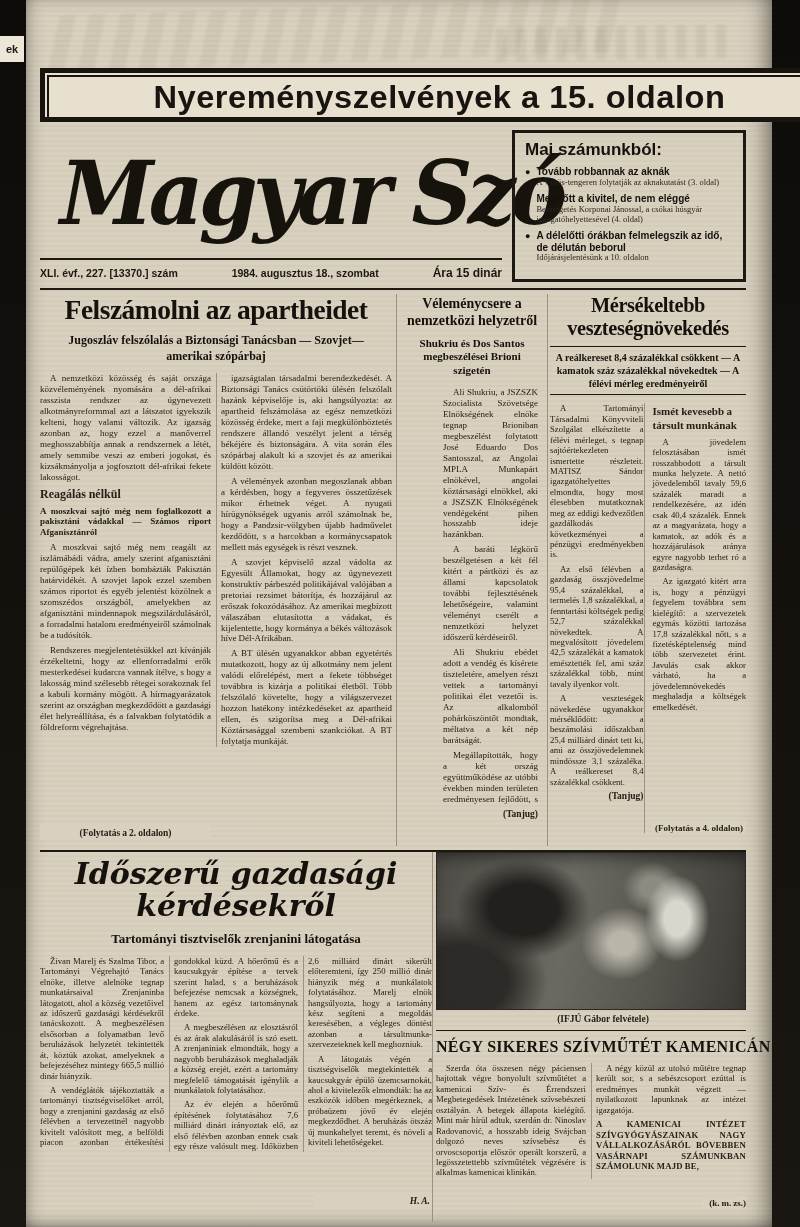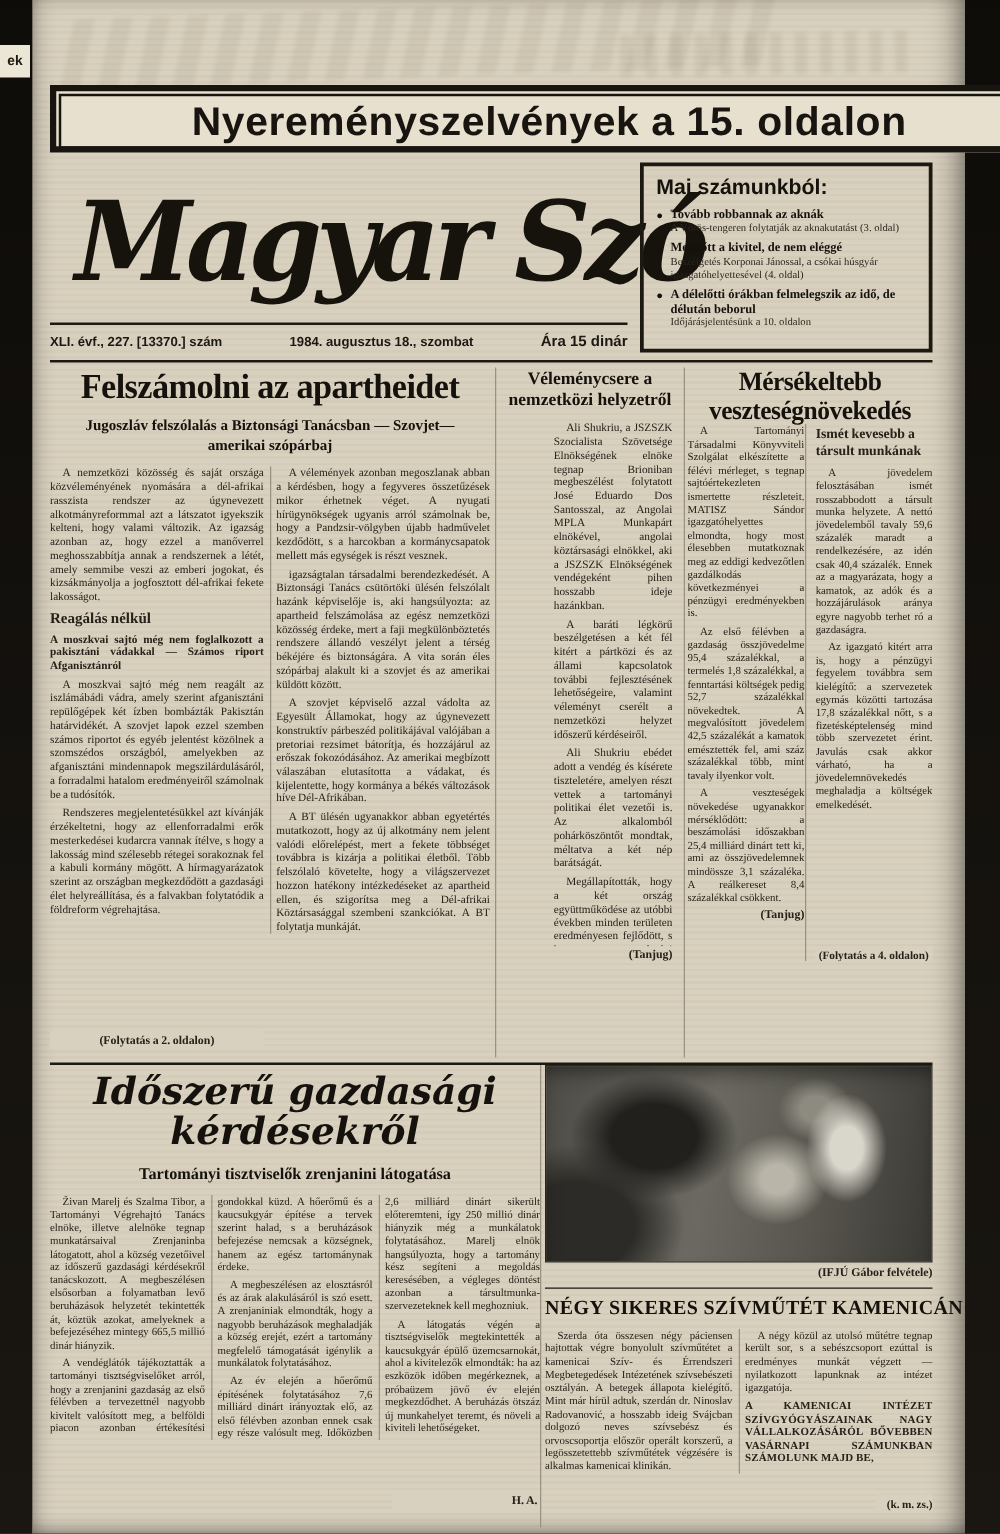--- a/index.html
+++ b/index.html
@@ -49,21 +49,21 @@
               font-size:10.5px; font-family:"Liberation Sans", sans-serif; color:#1c1812; }
   .dateline .b { font-weight:bold; }
   .dateline .price { font-weight:bold; font-size:12px; }
 
   
   .today { position:absolute; left:486px; top:130px; width:234px; height:152px;
            border:3px solid #1c1812; box-sizing:border-box; padding:7px 10px 4px; }
   .today-title { font-family:"Liberation Sans", sans-serif; font-weight:bold; font-size:17px; color:#15110c; margin-bottom:6px; }
   .t-item { display:flex; gap:6px; margin-bottom:6px; }
   .t-bullet { font-size:9px; line-height:12px; color:#15110c; }
-  .t-head { display:block; font-family:Liberation Serif, serif; font-weight:bold; font-size:10px; line-height:1.15; color:#15110c; }
+  .t-head { display:block; font-family:Liberation Sans, sans-serif; font-weight:bold; font-size:10px; line-height:1.15; color:#15110c; }
   .t-detail { display:block; font-size:8.5px; line-height:1.15; color:#2a251d; }
 
   .main-rule { position:absolute; left:14px; top:288px; width:706px; border-top:2.5px solid #1c1812; }
   .bottom-rule { position:absolute; left:14px; top:850px; width:706px; border-top:2px solid #1c1812; }
 
   
   .bodytext p { margin:0 0 4px; text-indent:10px; }
   .bodytext { text-align:justify; word-spacing:-.3px; }
   .crosshead { text-align:left; font-weight:bold; font-size:12px; margin:8px 0 4px; text-indent:0 !important; }
   .leadbold { font-weight:bold; text-indent:0 !important; }
@@ -102,35 +102,35 @@
   .balance .cont { position:absolute; bottom:0; right:0; width:94px; background:#d9d1bf; padding-top:2px; font-size:9px; }
 
   
   .economy { position:absolute; left:14px; top:858px; width:392px; }
   .economy h2 { margin:0 auto; width:340px; font-family:"DejaVu Serif", serif; font-style:italic;
                 font-weight:bold; font-size:30px; line-height:1.08; text-align:center; color:#15110c; }
   .economy .subtitle { font-size:13px; font-weight:bold; text-align:center; margin:8px 0 9px; color:#15110c; }
   .economy .cols { position:relative; column-count:3; column-gap:10px; column-rule:1px solid #9a9180;
                    height:252px; overflow:hidden; font-size:8.7px; line-height:1.2; }
   .economy .byline { position:absolute; bottom:0; right:0; width:110px; text-align:right;
-                     font-weight:bold; font-size:9.5px; background:#d9d1bf; padding:2px 2px 0 6px; }
+                     font-weight:bold; font-size:9.5px; background:#d9d1bf; padding:2px 2px 0 6px;font-style:italic; }
 
   
   .rightlow { position:absolute; left:406px; top:852px; width:314px; height:370px; border-left:1px solid #9a9180; padding-left:3px; box-sizing:border-box; }
   .photo { width:310px; height:158px; border:1px solid #2a2722; box-sizing:border-box;
     background:
       radial-gradient(46px 62px at 78% 42%, #d9d6cc 0 28%, rgba(217,214,204,0) 70%),
       radial-gradient(58px 52px at 60% 58%, #b9b5a9 0 22%, rgba(185,181,169,0) 70%),
       radial-gradient(40px 34px at 70% 22%, #8d8a80 0 30%, rgba(141,138,128,0) 75%),
       radial-gradient(86px 64px at 28% 36%, #21201d 0 40%, rgba(33,32,29,0) 78%),
       radial-gradient(110px 84px at 8% 82%, #2d2b27 0 42%, rgba(45,43,39,0) 78%),
       linear-gradient(100deg, #4e4c46 0%, #6b6961 42%, #57554e 70%, #3b3934 100%);
     box-shadow: inset 0 10px 18px -8px rgba(0,0,0,.6);
   }
-  .caption { width:310px; text-align:right; font-size:9.5px; font-weight:bold; margin:4px 0 6px; }
+  .caption { width:310px; text-align:center; font-size:9.5px; font-weight:bold; margin:4px 12px 6px; }
   .heart h2 { margin:0; border-top:1.5px solid #1c1812; padding-top:7px;
               font-size:16px; font-weight:bold; text-align:center; color:#15110c; letter-spacing:.3px; white-space:nowrap; }
   .heart .cols { position:relative; margin-top:7px; column-count:2; column-gap:10px;
                  column-rule:1px solid #9a9180; height:146px; overflow:hidden;
                  font-size:8.7px; line-height:1.2; }
   .heart .emph { font-weight:bold; text-indent:0 !important; letter-spacing:.2px; }
   .heart .byline { position:absolute; bottom:0; right:0; background:#d9d1bf; font-weight:bold;
                    font-size:9px; padding:2px 0 0 8px; }
 </style>
 </head>
@@ -185,41 +185,43 @@
 
     <div class="apartheid">
       <h1>Felszámolni az apartheidet</h1>
       <div class="subtitle">Jugoszláv felszólalás a Biztonsági Tanácsban — Szovjet—amerikai szópárbaj</div>
       <div class="cols bodytext">
         <p>A nemzetközi közösség és saját országa közvéleményének nyomására a dél-afrikai rasszista rendszer az úgynevezett alkotmányreformmal azt a látszatot igyekszik kelteni, hogy valami változik. Az igazság azonban az, hogy ezzel a manőverrel meghosszabbítja annak a rendszernek a létét, amely semmibe veszi az emberi jogokat, és kizsákmányolja a jogfosztott dél-afrikai fekete lakosságot.</p>
         <p class="crosshead">Reagálás nélkül</p>
         <p class="leadbold">A moszkvai sajtó még nem foglalkozott a pakisztáni vádakkal — Számos riport Afganisztánról</p>
         <p>A moszkvai sajtó még nem reagált az iszlámábádi vádra, amely szerint afganisztáni repülőgépek két ízben bombázták Pakisztán határvidékét. A szovjet lapok ezzel szemben számos riportot és egyéb jelentést közölnek a szomszédos országból, amelyekben az afganisztáni mindennapok megszilárdulásáról, a forradalmi hatalom eredményeiről számolnak be a tudósítók.</p>
         <p>Rendszeres megjelentetésükkel azt kívánják érzékeltetni, hogy az ellenforradalmi erők mesterkedései kudarcra vannak ítélve, s hogy a lakosság mind szélesebb rétegei sorakoznak fel a kabuli kormány mögött. A hírmagyarázatok szerint az országban megkezdődött a gazdasági élet helyreállítása, és a falvakban folytatódik a földreform végrehajtása.</p>
+        <p>igazságtalan társadalmi berendezkedését. A Biztonsági Tanács csütörtöki ülésén felszólalt hazánk képviselője is, aki hangsúlyozta: az apartheid felszámolása az egész nemzetközi közösség érdeke, mert a faji megkülönböztetés rendszere állandó veszélyt jelent a térség békéjére és biztonságára. A vita során éles szópárbaj alakult ki a szovjet és az amerikai küldött között.</p>
         <p>A vélemények azonban megoszlanak abban a kérdésben, hogy a fegyveres összetűzések mikor érhetnek véget. A nyugati hírügynökségek ugyanis arról számolnak be, hogy a Pandzsir-völgyben újabb hadművelet kezdődött, s a harcokban a kormánycsapatok mellett más egységek is részt vesznek.</p>
-        <p>igazságtalan társadalmi berendezkedését. A Biztonsági Tanács csütörtöki ülésén felszólalt hazánk képviselője is, aki hangsúlyozta: az apartheid felszámolása az egész nemzetközi közösség érdeke, mert a faji megkülönböztetés rendszere állandó veszélyt jelent a térség békéjére és biztonságára. A vita során éles szópárbaj alakult ki a szovjet és az amerikai küldött között.</p>
         <p>A szovjet képviselő azzal vádolta az Egyesült Államokat, hogy az úgynevezett konstruktív párbeszéd politikájával valójában a pretoriai rezsimet bátorítja, és hozzájárul az erőszak fokozódásához. Az amerikai megbízott válaszában elutasította a vádakat, és kijelentette, hogy kormánya a békés változások híve Dél-Afrikában.</p>
         <p>A BT ülésén ugyanakkor abban egyetértés mutatkozott, hogy az új alkotmány nem jelent valódi előrelépést, mert a fekete többséget továbbra is kizárja a politikai életből. Több felszólaló követelte, hogy a világszervezet hozzon hatékony intézkedéseket az apartheid ellen, és szigorítsa meg a Dél-afrikai Köztársasággal szembeni szankciókat. A BT folytatja munkáját.</p>
         <div class="cont cont-note">(Folytatás a 2. oldalon)</div>
       </div>
     </div>
 
     <div class="brioni">
       <h2>Véleménycsere a nemzetközi helyzetről</h2>
+      <div class="subhead">Shukriu és Dos Santos megbeszélései Brioni szigetén</div>
       <div class="body bodytext">
         <p>Ali Shukriu, a JSZSZK Szocialista Szövetsége Elnökségének elnöke tegnap Brioniban megbeszélést folytatott José Eduardo Dos Santosszal, az Angolai MPLA Munkapárt elnökével, angolai köztársasági elnökkel, aki a JSZSZK Elnökségének vendégeként pihen hosszabb ideje hazánkban.</p>
         <p>A baráti légkörű beszélgetésen a két fél kitért a pártközi és az állami kapcsolatok további fejlesztésének lehetőségeire, valamint véleményt cserélt a nemzetközi helyzet időszerű kérdéseiről.</p>
         <p>Ali Shukriu ebédet adott a vendég és kísérete tiszteletére, amelyen részt vettek a tartományi politikai élet vezetői is. Az alkalomból pohárköszöntőt mondtak, méltatva a két nép barátságát.</p>
         <p>Megállapították, hogy a két ország együttműködése az utóbbi években minden területen eredményesen fejlődött, s hogy a gazdasági kapcsolatokban további lehetőségek rejlenek. Dos Santos elnök tájékoztatta vendéglátóját az el nem kötelezett országok mozgalmában betöltött angolai szerepről, valamint a dél-afrikai rendszer destabilizációs politikájáról.</p>
       </div>
       <div class="src">(Tanjug)</div>
     </div>
 
     <div class="balance">
       <h2>Mérsékeltebb veszteségnövekedés</h2>
+      <div class="subtitle">A reálkereset 8,4 százalékkal csökkent — A kamatok száz százalékkal növekedtek — A félévi mérleg eredményeiről</div>
       <div class="cols">
         <div class="col bodytext">
           <p>A Tartományi Társadalmi Könyvviteli Szolgálat elkészítette a félévi mérleget, s tegnap sajtóértekezleten ismertette részleteit. MATISZ Sándor igazgatóhelyettes elmondta, hogy most élesebben mutatkoznak meg az eddigi kedvezőtlen gazdálkodás következményei a pénzügyi eredményekben is.</p>
           <p>Az első félévben a gazdaság összjövedelme 95,4 százalékkal, a termelés 1,8 százalékkal, a fenntartási költségek pedig 52,7 százalékkal növekedtek. A megvalósított jövedelem 42,5 százalékát a kamatok emésztették fel, ami száz százalékkal több, mint tavaly ilyenkor volt.</p>
           <p>A veszteségek növekedése ugyanakkor mérséklődött: a beszámolási időszakban 25,4 milliárd dinárt tett ki, ami az összjövedelemnek mindössze 3,1 százaléka. A reálkereset 8,4 százalékkal csökkent.</p>
           <p class="src">(Tanjug)</p>
         </div>
         <div class="col col2 bodytext">
           <p class="crosshead">Ismét kevesebb a társult munkának</p>
           <p>A jövedelem felosztásában ismét rosszabbodott a társult munka helyzete. A nettó jövedelemből tavaly 59,6 százalék maradt a rendelkezésére, az idén csak 40,4 százalék. Ennek az a magyarázata, hogy a kamatok, az adók és a hozzájárulások aránya egyre nagyobb terhet ró a gazdaságra.</p>

